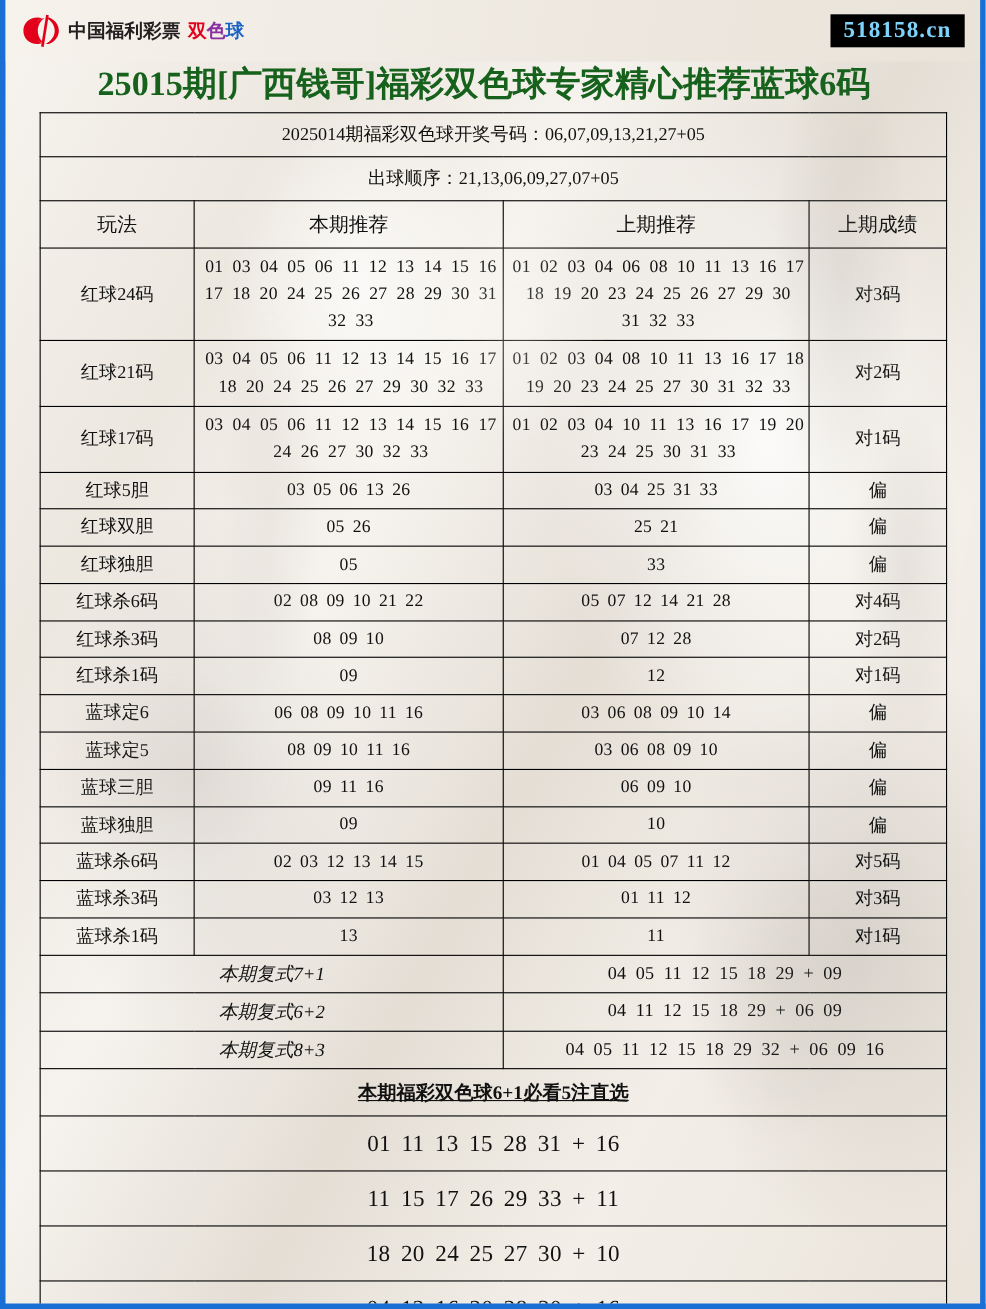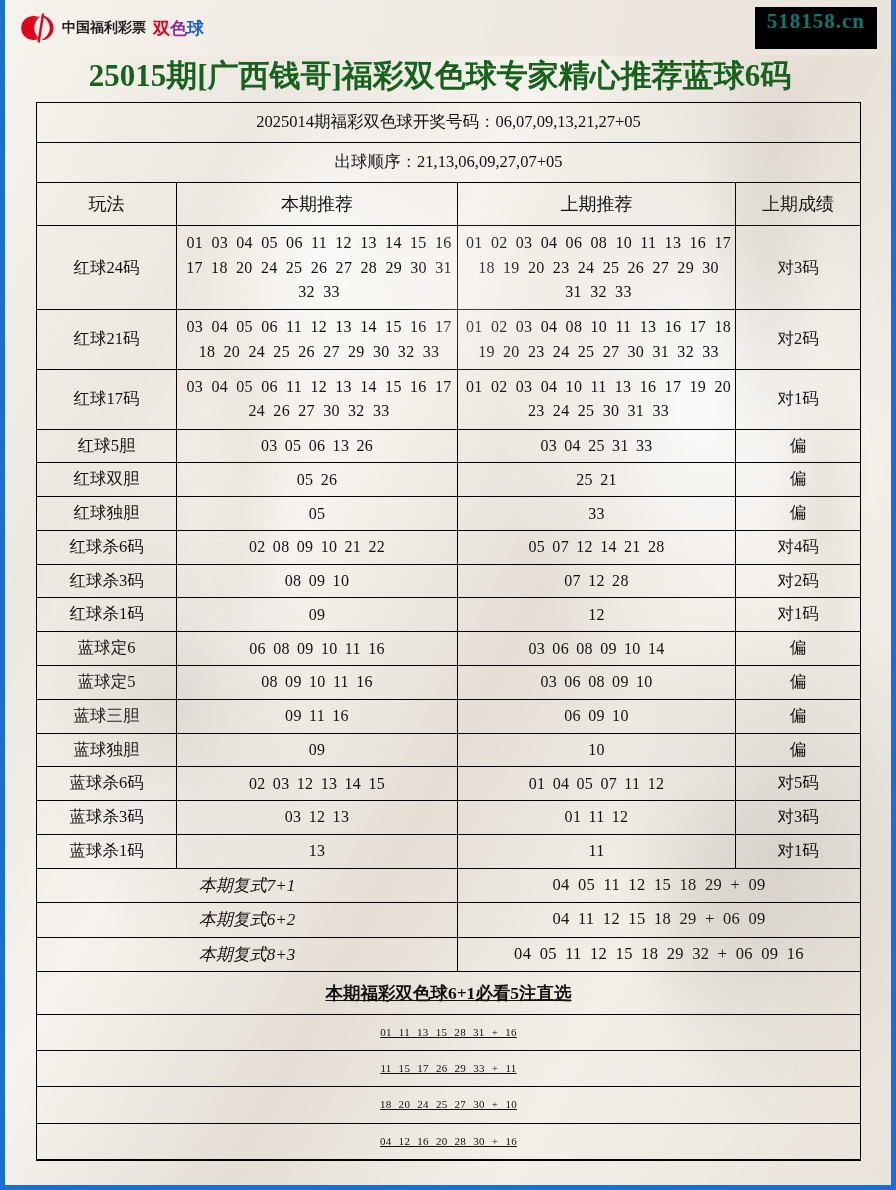--- a/index.html
+++ b/index.html
@@ -60,43 +60,43 @@
     align-items: center;
     gap: 7px;
   }
   #brand-mark {
     width: 36px;
     height: 30px;
     flex: none;
   }
   .brand-cn {
     font-family: "Liberation Sans", "DejaVu Sans", sans-serif;
-    font-size: 14px;
+    font-size: 17px;
     font-weight: bold;
     color: #231f20;
     letter-spacing: 0px;
   }
   .brand-ssq {
     font-family: "Liberation Sans", "DejaVu Sans", sans-serif;
     font-size: 17px;
     font-weight: bold;
     letter-spacing: 0px;
   }
   .brand-ssq .c1 { color: #e2001a; }
   .brand-ssq .c2 { color: #8a2fa0; }
   .brand-ssq .c3 { color: #1b63c4; }
 
   #site-badge {
     background: #000000;
-    color: #0f766e;
+    color: #7dd3fc;
     font-family: "Liberation Serif", "DejaVu Serif", serif;
     font-size: 21px;
     font-weight: bold;
     letter-spacing: 1px;
-    padding: 3px 12px 16px 12px;
+    padding: 3px 12px 4px 12px;
     line-height: 1.12;
   }
 
   #page-title {
     text-align: center;
     color: #16611c;
     font-family: "Liberation Serif", "DejaVu Serif", serif;
     font-size: 31px;
     font-weight: bold;
     line-height: 1.1;
@@ -152,24 +152,23 @@
   .score { font-size: 16.5px; }
   .fushi-label { font-size: 17px; font-style: italic; }
   .fushi-val { font-size: 16.5px; word-spacing: 4px; }
   .section-title .cell {
     font-size: 17.5px;
     font-weight: bold;
     padding: 9px 4px;
     text-decoration: underline;
   }
   .pick .cell {
-    font-size: 11px;
+    font-size: 21px;
     padding: 10px 4px;
     word-spacing: 4px;
-    text-decoration: underline;
   }
 </style>
 </head>
 <body>
 
 <div id="page">
   <div id="texture"></div>
 
   <div id="header-bar">
     <div id="brand">

